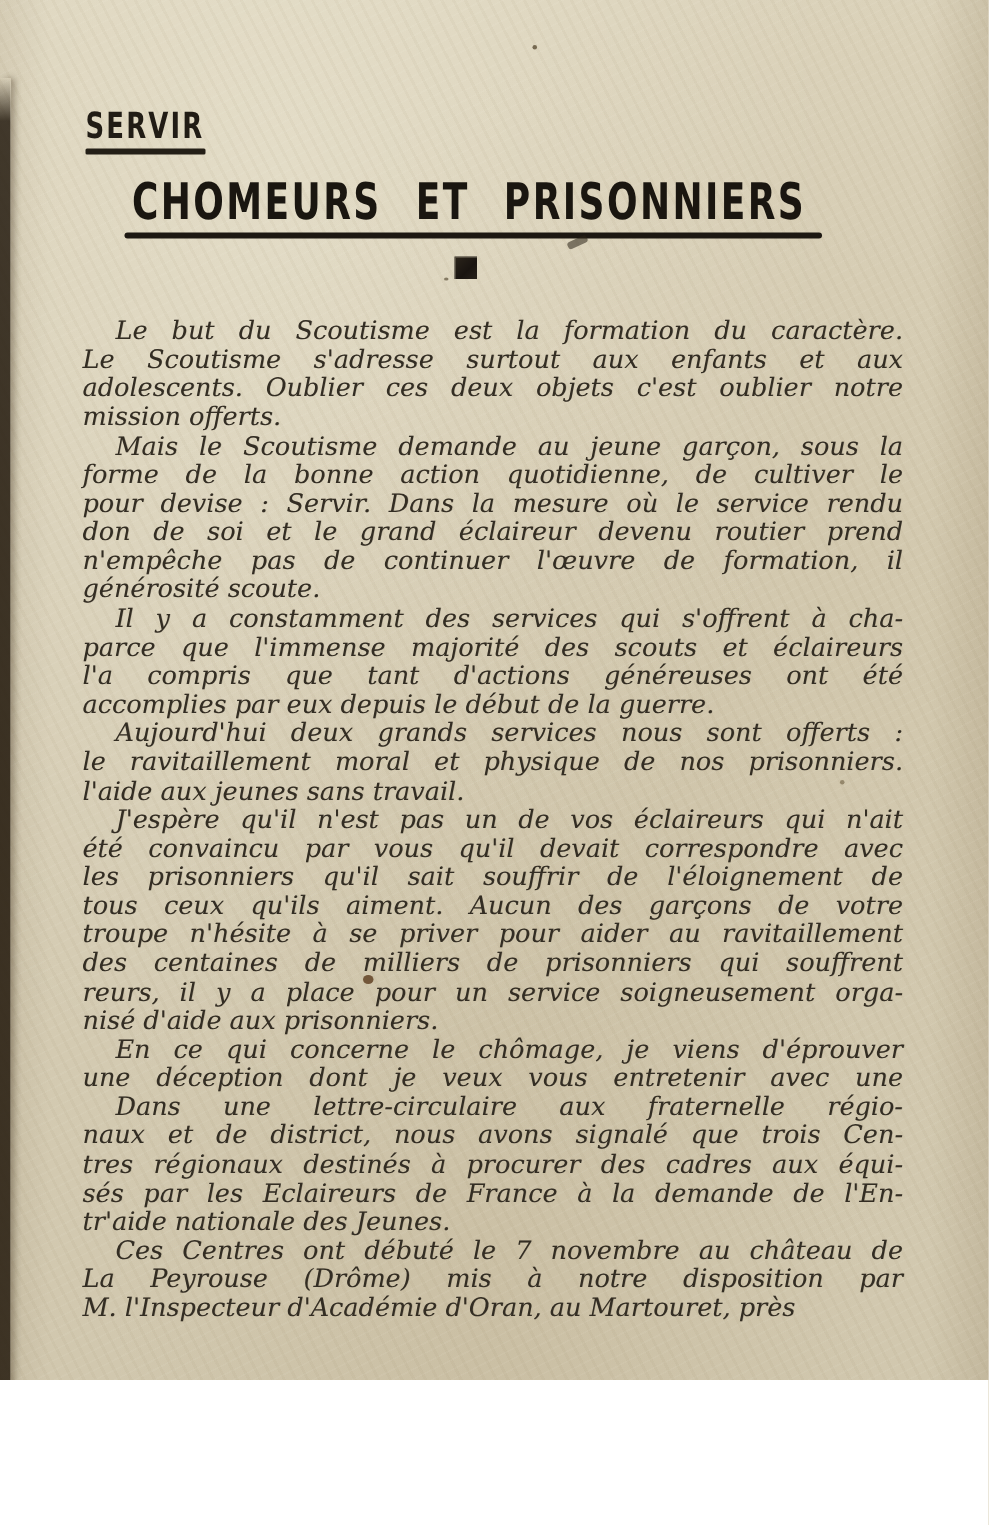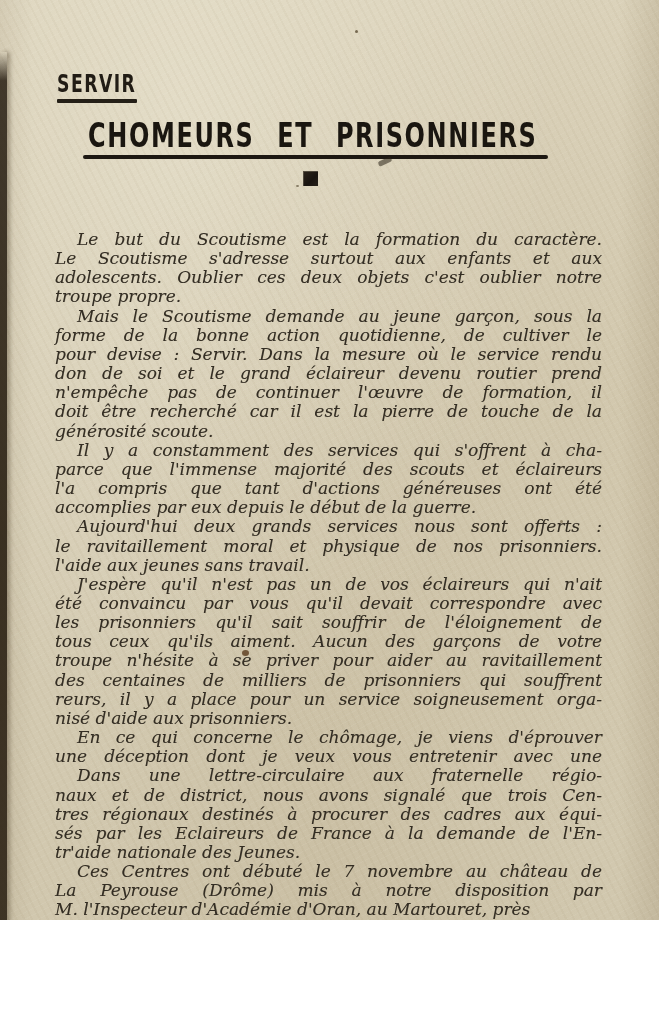--- a/index.html
+++ b/index.html
@@ -58,21 +58,21 @@
     background: #1d1812; border-radius: 2px;
   }
 
   .ornament {
     position: absolute; left: 303px; top: 171px; width: 15px; height: 15px;
     background: linear-gradient(135deg, #2c251b 0%, #191410 60%, #27211a 100%);
     box-shadow: inset 1px 1px 0 rgba(215,206,181,0.25);
   }
 
   .article-body {
-    position: absolute; left: 55px; top: 230px; width: 547px;
+    position: absolute; left: 55px; top: 212px; width: 547px;
     font-style: italic; font-size: 17px; line-height: 19.15px;
     color: #332d23;
     text-shadow: 0.3px 0.3px 0 rgba(51,45,35,0.25);
   }
   .para { margin: 0; }
   .line { text-align: justify; text-align-last: justify; white-space: normal; }
   .line.first { text-indent: 22px; }
   .line.last { text-align-last: left; }
 
   .page-number {
@@ -101,29 +101,28 @@
   <div class="article-title">CHOMEURS ET PRISONNIERS</div>
   <div class="title-rule"></div>
 
   <div class="ornament"></div>
 
   <div class="article-body">
       <div class="para">
         <div class="line first">Le but du Scoutisme est la formation du caractère.</div>
         <div class="line">Le Scoutisme s'adresse surtout aux enfants et aux</div>
         <div class="line">adolescents. Oublier ces deux objets c'est oublier notre</div>
-        <div class="line last">troupe propre.</div>
+        <div class="line last">mission offerts.</div>
       </div>
       <div class="para">
         <div class="line first">Mais le Scoutisme demande au jeune garçon, sous la</div>
         <div class="line">forme de la bonne action quotidienne, de cultiver le</div>
         <div class="line">pour devise : Servir. Dans la mesure où le service rendu</div>
         <div class="line">don de soi et le grand éclaireur devenu routier prend</div>
         <div class="line">n'empêche pas de continuer l'œuvre de formation, il</div>
-        <div class="line">doit être recherché car il est la pierre de touche de la</div>
         <div class="line last">générosité scoute.</div>
       </div>
       <div class="para">
         <div class="line first">Il y a constamment des services qui s'offrent à cha-</div>
         <div class="line">parce que l'immense majorité des scouts et éclaireurs</div>
         <div class="line">l'a compris que tant d'actions généreuses ont été</div>
         <div class="line last">accomplies par eux depuis le début de la guerre.</div>
       </div>
       <div class="para">
         <div class="line first">Aujourd'hui deux grands services nous sont offerts :</div>

